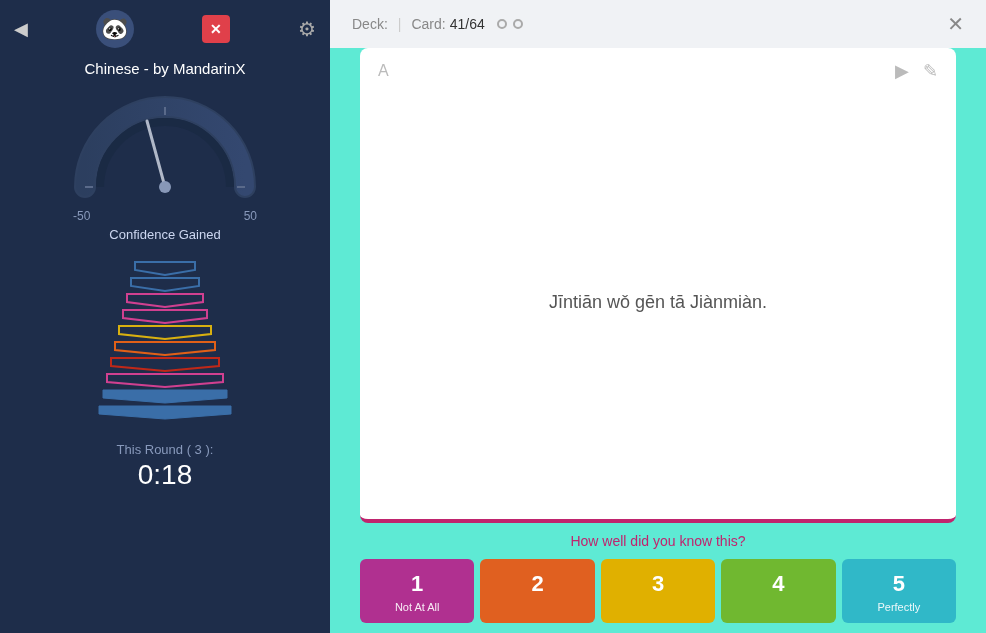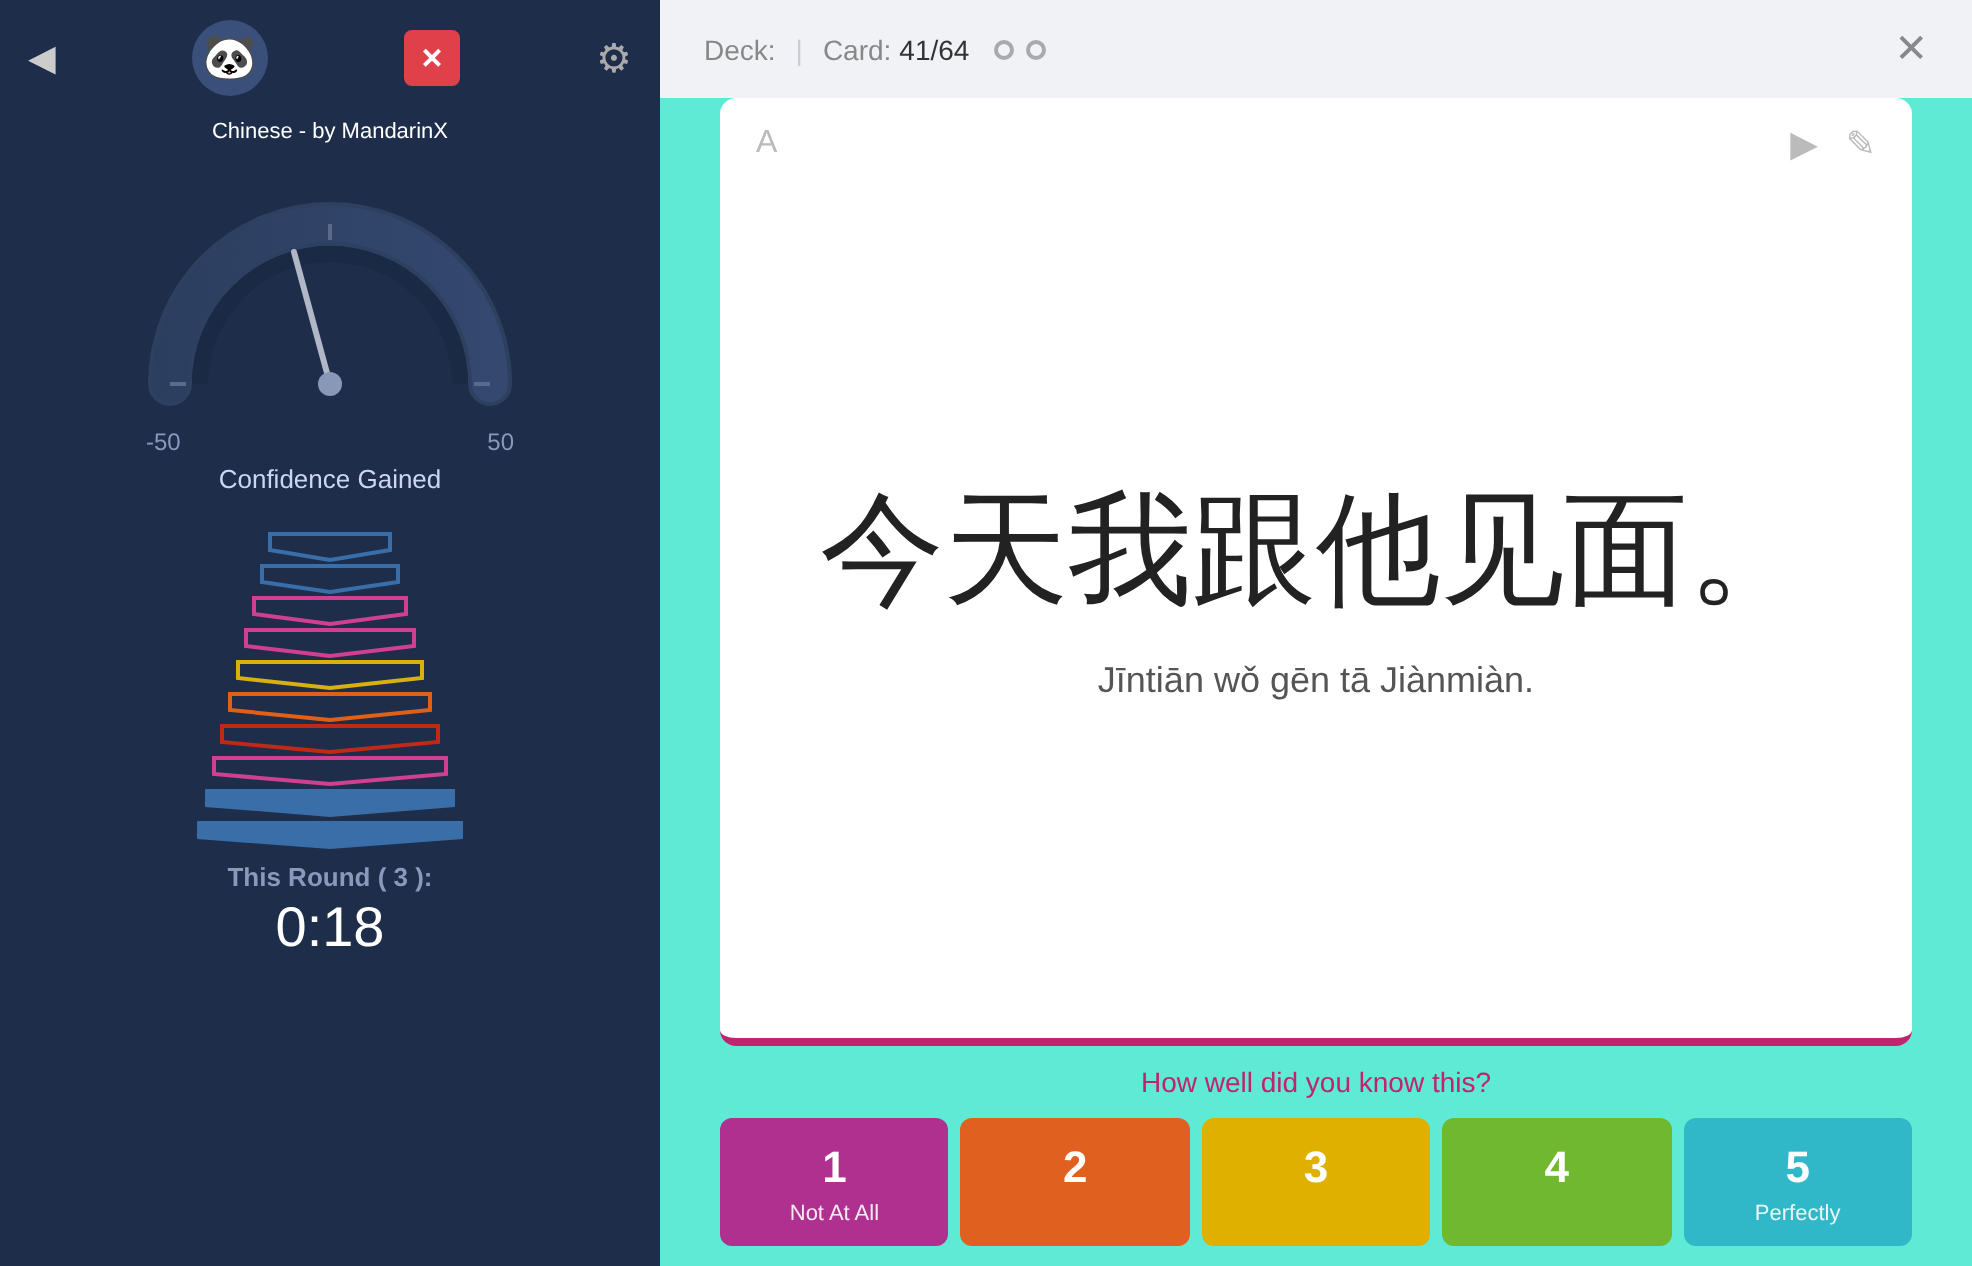--- a/index.html
+++ b/index.html
@@ -71,24 +71,23 @@
     }
 
     .gear-btn {
       color: #aaa;
       cursor: pointer;
       font-size: 20px;
     }
 
     .deck-title {
       color: #ffffff;
-      font-size: 11px;
+      font-size: 15px;
       font-weight: 500;
       margin-top: 2px;
-      margin-bottom: 10px;
       text-align: center;
     }
 
     .tabs {
       display: flex;
       width: 100%;
       border-bottom: 1px solid #2a3d5e;
       margin-bottom: 10px;
     }
 
@@ -148,22 +147,21 @@
       flex-direction: column;
       align-items: center;
       gap: 0px;
       margin-top: 4px;
     }
 
     
     .round-label {
       color: #8899bb;
       font-size: 13px;
-      margin-top: 6px;
-      font-weight: bold;
+      margin-top: 22px;
     }
 
     .round-time {
       color: #ffffff;
       font-size: 28px;
       font-weight: 300;
       margin-top: 2px;
     }
 
     
@@ -438,21 +436,20 @@
   <div class="card-area">
     <div class="card-box">
       <div class="card-top-bar">
         <span class="card-letter">A</span>
         <div class="card-actions">
           <span class="card-action-btn">▶</span>
           <span class="card-action-btn">✎</span>
         </div>
       </div>
       <div class="card-content">
-        <div class="chinese-text">今天我跟他见面。</div>
         <div class="pinyin-text">Jīntiān wǒ gēn tā Jiànmiàn.</div>
       </div>
     </div>
   </div>
 
   <div class="rating-area">
     <div class="rating-question">How well did you know this?</div>
     <div class="rating-buttons">
       <button class="rating-btn btn-1">
         <span class="rating-num">1</span>

